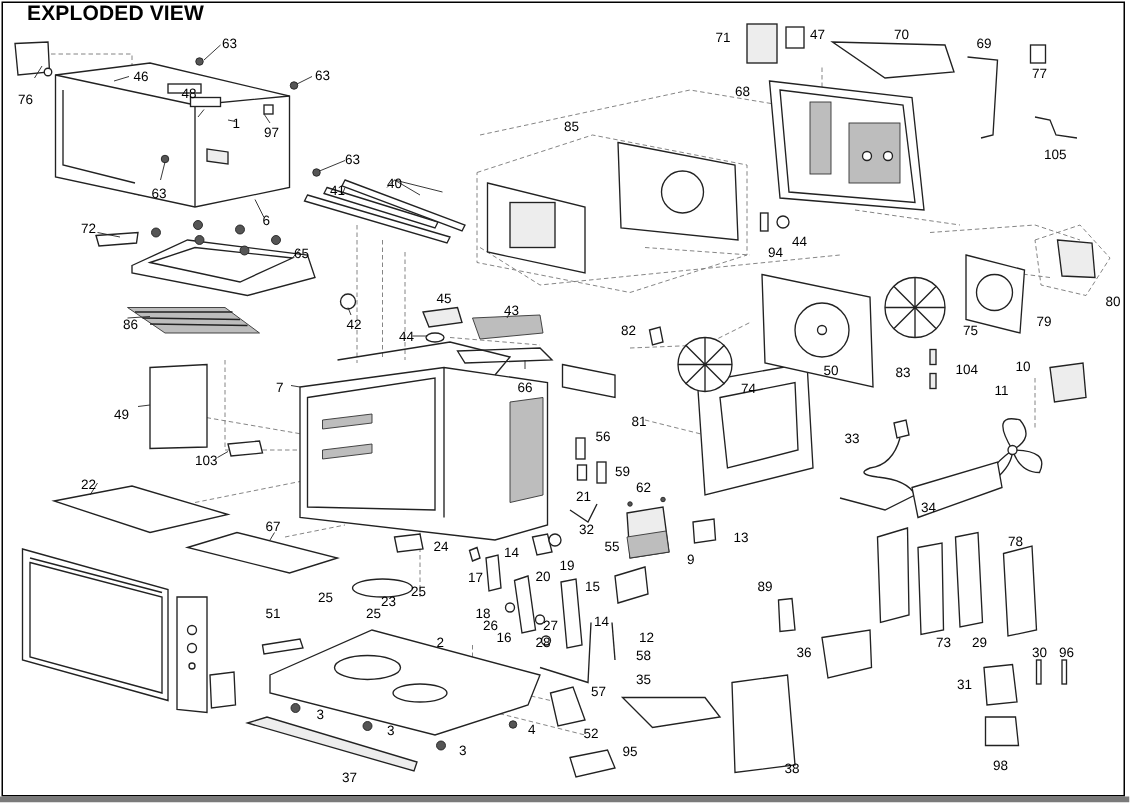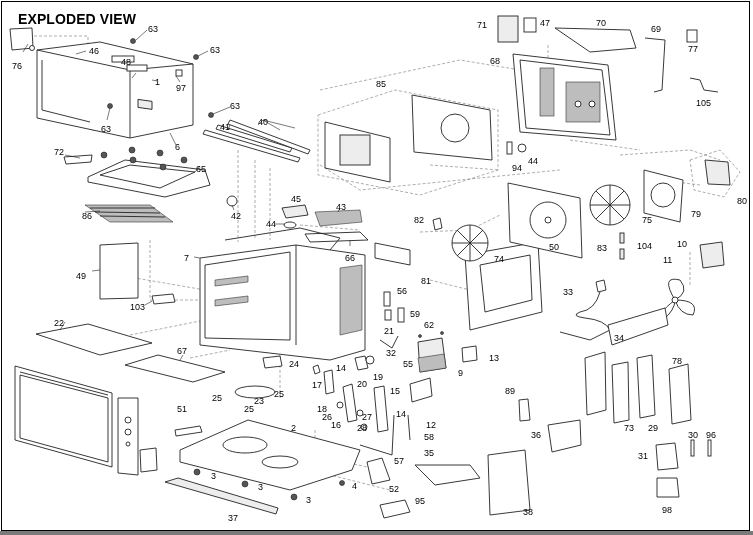--- a/index.html
+++ b/index.html
@@ -1,19 +1,19 @@
 <!DOCTYPE html>
 <html><head>
 <meta charset="utf-8">
 <style>
   html, body { margin: 0; padding: 0; background: #fff; }
   body { width: 753px; height: 535px; overflow: hidden; position: relative; font-family: "Liberation Sans", sans-serif; }
   #frame { position: absolute; left: 1px; top: 1px; width: 749px; height: 530px; border: 1px solid #000; box-sizing: border-box; background: #fff; }
   #bottom-bar { position: absolute; left: 0; top: 531px; width: 753px; height: 4px; background: #7a7a7a; }
-  #title { position: absolute; left: 18px; top: 11px; font-size: 14px; font-weight: bold; color: #000; letter-spacing: 0.1px; }
+  #title { position: absolute; left: 18px; top: 0; font-size: 14px; font-weight: bold; color: #000; letter-spacing: 0.1px; }
   svg#drawing { position: absolute; left: 0; top: 0; }
   .part { fill: #fff; stroke: #222; stroke-width: 0.9; }
   .partg { fill: #ededed; stroke: #222; stroke-width: 0.9; }
   .dark { fill: #555; stroke: #222; stroke-width: 0.6; }
   .mesh { fill: #bdbdbd; stroke: #333; stroke-width: 0.6; }
   .line { fill: none; stroke: #222; stroke-width: 0.9; }
   .dash { fill: none; stroke: #777; stroke-width: 0.6; stroke-dasharray: 3 2; }
   .leader { fill: none; stroke: #222; stroke-width: 0.6; }
   .lbl { font-family: "Liberation Sans", sans-serif; font-size: 9px; fill: #000; }
 </style>

